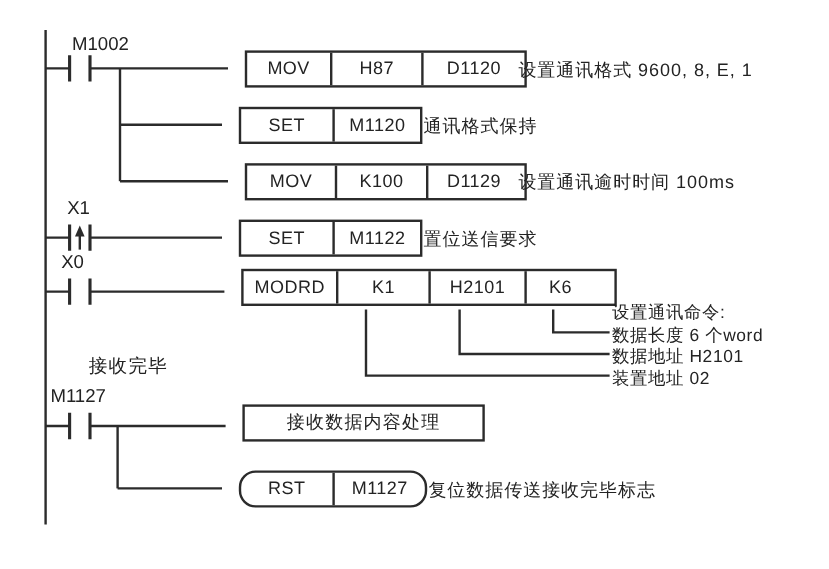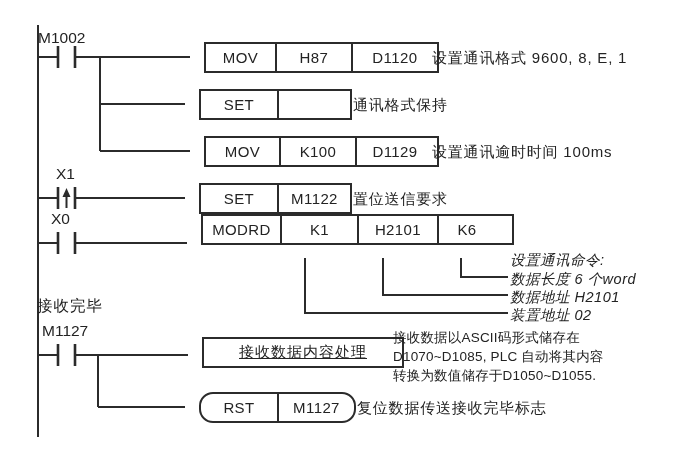--- a/index.html
+++ b/index.html
@@ -12,21 +12,21 @@
   .ibox{
     position:absolute;display:flex;height:31px;box-sizing:border-box;
     border:2px solid #2b2b2b;background:#ffffff;align-items:stretch;margin-left:14px;
   }
   .cell{
     display:flex;align-items:center;justify-content:center;box-sizing:border-box;
     font-size:15px;letter-spacing:.4px;white-space:nowrap;color:#232323;
   }
   .cell.div{border-right:2px solid #2b2b2b;}
   .cmt{position:absolute;font-size:15px;letter-spacing:.8px;white-space:nowrap;color:#232323;}
-  .ann{position:absolute;left:510px;font-size:14.5px;letter-spacing:.5px;white-space:nowrap;color:#232323;font-style:italic;}
+  .ann{position:absolute;left:510px;font-size:14.5px;letter-spacing:.5px;white-space:nowrap;color:#232323;}
   .note{position:absolute;left:393px;top:328px;font-size:13.5px;line-height:19px;letter-spacing:.2px;color:#232323;}
   .note div{white-space:nowrap;}
 </style>
 </head>
 <body>
 
 <div id="canvas">
 
   <svg id="wires" viewBox="0 0 691 474" xmlns="http://www.w3.org/2000/svg">
     <g stroke="#2b2b2b" stroke-width="2" fill="none">
@@ -59,72 +59,68 @@
 
       <path d="M38,355 H58 M75,355 H188"></path>
       <path d="M98,355 V407"></path>
       <path d="M98,407 H185"></path>
       <g stroke-width="2.6">
         <path d="M58,344 V366 M75,344 V366"></path>
       </g>
     </g>
   </svg>
 
-  <div class="lbl" style="left:38px;top:29px;">M1002</div>
+  <div class="lbl" style="left:60px;top:29px;">M1002</div>
   <div class="lbl" style="left:56px;top:165px;">X1</div>
   <div class="lbl" style="left:51px;top:210px;">X0</div>
-  <div class="lbl" style="left:37px;top:297px;letter-spacing:1px;">接收完毕</div>
+  <div class="lbl" style="left:37px;top:297px;letter-spacing:1px;padding-left:37px;">接收完毕</div>
   <div class="lbl" style="left:42px;top:322px;">M1127</div>
 
   <div class="ibox" style="left:190px;top:42px;width:235px;">
     <span class="cell div" style="width:75px;">MOV</span>
     <span class="cell div" style="width:80px;text-align:right;">H87</span>
     <span class="cell" style="width:89px;border-radius:13px;">D1120</span>
   </div>
   <div class="cmt" style="left:432px;top:49px;">设置通讯格式 9600, 8, E, 1</div>
 
   <div class="ibox" style="left:185px;top:89px;width:153px;">
     <span class="cell div" style="width:78px;">SET</span>
+    <span class="cell" style="width:71px;">M1120</span>
   </div>
   <div class="cmt" style="left:353px;top:96px;">通讯格式保持</div>
 
   <div class="ibox" style="left:190px;top:136px;width:235px;">
     <span class="cell div" style="width:75px;">MOV</span>
     <span class="cell div" style="width:76px;">K100</span>
     <span class="cell" style="width:76px;">D1129</span>
   </div>
   <div class="cmt" style="left:432px;top:143px;">设置通讯逾时时间 100ms</div>
 
   <div class="ibox" style="left:185px;top:183px;width:153px;">
     <span class="cell div" style="width:78px;">SET</span>
     <span class="cell" style="width:71px;">M1122</span>
   </div>
   <div class="cmt" style="left:353px;top:190px;">置位送信要求</div>
 
-  <div class="ibox" style="left:187px;top:214px;width:313px;">
+  <div class="ibox" style="left:187px;top:224px;width:313px;">
     <span class="cell div" style="width:79px;">MODRD</span>
     <span class="cell div" style="width:77px;">K1</span>
     <span class="cell div" style="width:80px;">H2101</span>
     <span class="cell" style="width:56px;">K6</span>
   </div>
 
   <div class="ann" style="top:251px;">设置通讯命令:</div>
   <div class="ann" style="top:270px;">数据长度 6 个word</div>
   <div class="ann" style="top:288px;">数据地址 H2101</div>
   <div class="ann" style="top:306px;">装置地址 02</div>
 
-  <div class="ibox" style="left:188px;top:337px;width:202px;text-decoration:underline;">
+  <div class="ibox" style="left:188px;top:337px;width:202px;">
     <span class="cell" style="width:198px;letter-spacing:1px;">接收数据内容处理</span>
   </div>
 
-  <div class="note">
-    <div>接收数据以ASCII码形式储存在</div>
-    <div>D1070~D1085, PLC 自动将其内容</div>
-    <div>转换为数值储存于D1050~D1055.</div>
-  </div>
 
   <div class="ibox" style="left:185px;top:392px;width:157px;border-radius:14px;">
     <span class="cell div" style="width:78px;">RST</span>
     <span class="cell" style="width:75px;">M1127</span>
   </div>
   <div class="cmt" style="left:357px;top:399px;">复位数据传送接收完毕标志</div>
 
 </div>
 
 </body></html>

